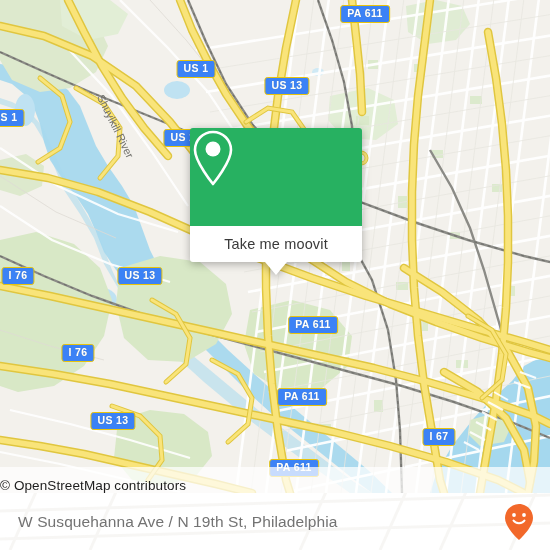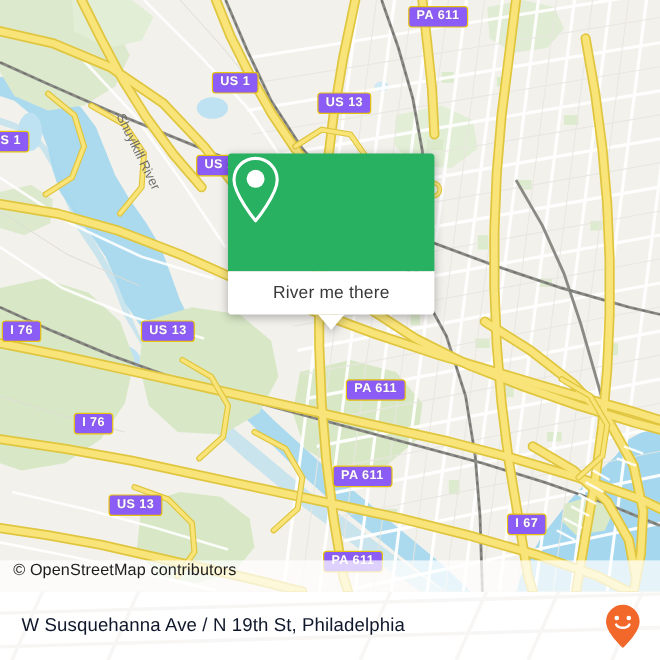--- a/index.html
+++ b/index.html
@@ -13,40 +13,39 @@
   
   #map {
     position:absolute; left:0; top:0; width:550px; height:493px;
     background:#f3f1ec; overflow:hidden;
   }
   #map svg { position:absolute; left:0; top:0; }
 
   
   .shield {
     position:absolute;
-    background:#8b5cf6;
+    background:#3b82f6;
     border:1.5px solid #e8c40c;
     border-radius:3px;
     color:#ffffff;
     font-weight:bold;
     font-size:10.5px;
     letter-spacing:0.4px;
     padding:2px 6px 3px 6px;
     line-height:11px;
     white-space:nowrap;
     text-shadow:0 0 1px rgba(150,120,0,.35);
     transform:translate(-50%,-50%);
   }
 
   
   #attribution {
     position:absolute; left:0; bottom:0; width:550px; height:26px;
     background:rgba(255,255,255,0.72);
-    display:flex; align-items:flex-start;
-    padding-left:11px;
+    display:flex; align-items:flex-end;
     font-size:13.5px; color:#1d1d1d;
     letter-spacing:0.1px;
   }
 
   
   #popup {
     position:absolute; left:190px; top:128px;
     width:172px;
     filter:drop-shadow(0 2px 4px rgba(0,0,0,0.30));
   }
@@ -77,21 +76,21 @@
   #footer {
     position:absolute; left:0; top:493px; width:550px; height:57px;
     background:#ffffff;
     display:flex; align-items:center; justify-content:space-between;
     padding:0 16px 0 18px;
     overflow:hidden;
   }
   #footer-watermark { position:absolute; left:0; top:0; opacity:.5; }
   #footer-title {
     position:relative;
-    font-size:15.5px; color:#0f172a; letter-spacing:0.1px; white-space:nowrap;
+    font-size:15.5px; color:#737373; letter-spacing:0.1px; white-space:nowrap;
   }
   #brand { position:relative; display:flex; align-items:center; gap:3px; }
   #brand-word { font-size:30px; color:#1c1c1c; letter-spacing:-1.2px; line-height:30px; font-weight:400; }
 </style>
 </head>
 <body>
 
 <div id="app">
 
   <div id="map">
@@ -319,21 +318,21 @@
       </div>
 
     <div id="popup">
       <div id="popup-head">
         <svg width="46" height="60" viewBox="0 0 46 60">
           <path d="M23 4 C13 4 5 12 5 22 C5 34 23 56 23 56 C23 56 41 34 41 22 C41 12 33 4 23 4 Z" fill="none" stroke="#ffffff" stroke-width="2.6" stroke-linejoin="round"></path>
           <circle cx="23" cy="21" r="7.5" fill="#ffffff"></circle>
         </svg>
       </div>
       <div id="popup-body">
-        <span>River me there</span>
+        <span>Take me moovit</span>
       </div>
       <div id="popup-tail"></div>
     </div>
 
     <div id="attribution">
       <span>© OpenStreetMap contributors</span>
     </div>
   </div>
 
   <div id="footer">

